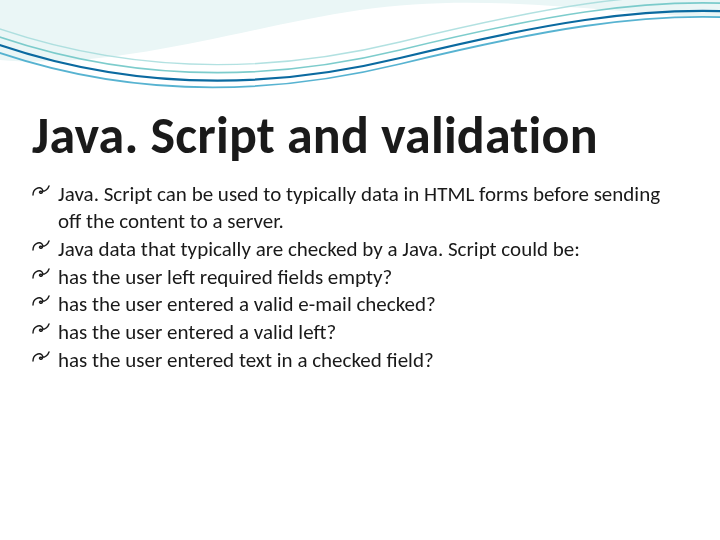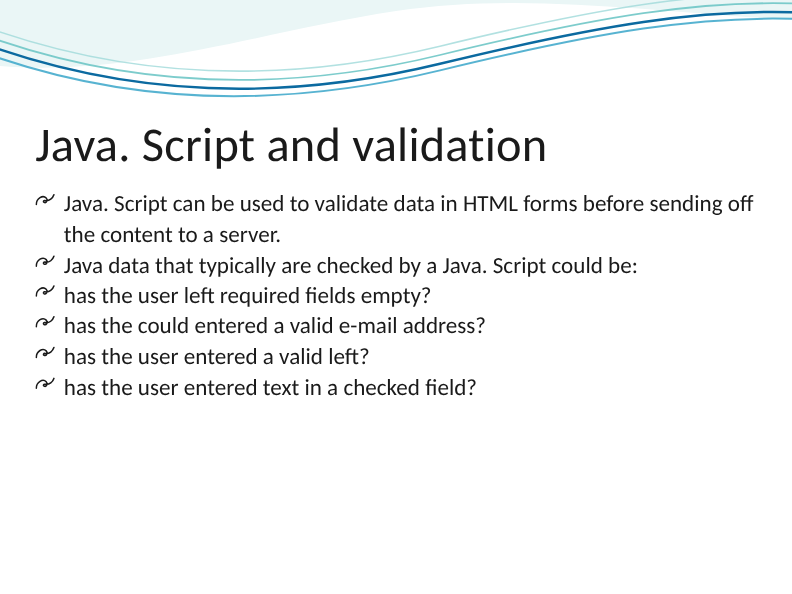--- a/index.html
+++ b/index.html
@@ -1,19 +1,19 @@
 <!DOCTYPE html>
 <html><head>
 <meta charset="utf-8">
 <style>
   html,body{margin:0;padding:0;width:720px;height:540px;font-family:"Calibri","Segoe UI",Arial,sans-serif;background:#fff;overflow:hidden;}
   .slide{position:relative;width:720px;height:540px;background:#fff;}
   .bg-swirl{position:absolute;top:0;left:0;width:720px;height:120px;pointer-events:none;}
   .content{position:absolute;top:108px;left:32px;right:32px;}
-  h1.title{margin:0 0 18px 0;font-weight:400;font-size:44px;line-height:1.05;color:#1a1a1a;letter-spacing:0.2px;}
+  h1.title{margin:0 0 18px 0;font-weight:700;font-size:52px;line-height:1.05;color:#1a1a1a;letter-spacing:0.2px;}
   .bullets{font-size:21px;line-height:1.32;color:#1a1a1a;}
   .bullet{position:relative;padding-left:26px;margin:0;}
   .bullet .glyph{position:absolute;left:0;top:2px;font-size:19px;line-height:1;color:#1a1a1a;font-family:"Segoe UI Symbol","Arial Unicode MS",sans-serif;}
 </style>
 </head>
 <body>
 
 <div class="slide">
 
   <svg class="bg-swirl" viewBox="0 0 720 120" preserveAspectRatio="none">
@@ -22,30 +22,30 @@
     <path d="M-20,46 C120,98 260,98 400,64 C540,30 640,12 740,18" fill="none" stroke="#3aa6c9" stroke-width="1.8" opacity="0.85"></path>
     <path d="M-20,30 C120,82 260,84 400,50 C540,16 640,-2 740,4" fill="none" stroke="#6fc7c7" stroke-width="1.6" opacity="0.9"></path>
     <path d="M-20,22 C120,74 260,76 400,42 C540,8 640,-10 740,-4" fill="none" stroke="#9fdada" stroke-width="1.4" opacity="0.8"></path>
   </svg>
 
   <div class="content">
     <h1 class="title">Java. Script and validation</h1>
     <div class="bullets">
       <p class="bullet"><span class="glyph"><svg width="18" height="16" viewBox="0 0 18 16">
               <path d="M1 12 C1 6 7 3 10 6 C12 8 10 11 8 10 C7 9.4 7.6 8 9 8.3 M9 8.3 C13 9 16 6 17 3" fill="none" stroke="#1a1a1a" stroke-width="1.4" stroke-linecap="round"></path>
-            </svg></span><span>Java. Script can be used to validate data in HTML forms before sending off the content to a server.</span></p>
+            </svg></span><span>Java. Script can be used to typically data in HTML forms before sending off the content to a server.</span></p>
       <p class="bullet"><span class="glyph"><svg width="18" height="16" viewBox="0 0 18 16">
               <path d="M1 12 C1 6 7 3 10 6 C12 8 10 11 8 10 C7 9.4 7.6 8 9 8.3 M9 8.3 C13 9 16 6 17 3" fill="none" stroke="#1a1a1a" stroke-width="1.4" stroke-linecap="round"></path>
             </svg></span><span>Java data that typically are checked by a Java. Script could be:</span></p>
       <p class="bullet"><span class="glyph"><svg width="18" height="16" viewBox="0 0 18 16">
               <path d="M1 12 C1 6 7 3 10 6 C12 8 10 11 8 10 C7 9.4 7.6 8 9 8.3 M9 8.3 C13 9 16 6 17 3" fill="none" stroke="#1a1a1a" stroke-width="1.4" stroke-linecap="round"></path>
             </svg></span><span>has the user left required fields empty?</span></p>
       <p class="bullet"><span class="glyph"><svg width="18" height="16" viewBox="0 0 18 16">
               <path d="M1 12 C1 6 7 3 10 6 C12 8 10 11 8 10 C7 9.4 7.6 8 9 8.3 M9 8.3 C13 9 16 6 17 3" fill="none" stroke="#1a1a1a" stroke-width="1.4" stroke-linecap="round"></path>
-            </svg></span><span>has the could entered a valid e-mail address?</span></p>
+            </svg></span><span>has the user entered a valid e-mail checked?</span></p>
       <p class="bullet"><span class="glyph"><svg width="18" height="16" viewBox="0 0 18 16">
               <path d="M1 12 C1 6 7 3 10 6 C12 8 10 11 8 10 C7 9.4 7.6 8 9 8.3 M9 8.3 C13 9 16 6 17 3" fill="none" stroke="#1a1a1a" stroke-width="1.4" stroke-linecap="round"></path>
             </svg></span><span>has the user entered a valid left?</span></p>
       <p class="bullet"><span class="glyph"><svg width="18" height="16" viewBox="0 0 18 16">
               <path d="M1 12 C1 6 7 3 10 6 C12 8 10 11 8 10 C7 9.4 7.6 8 9 8.3 M9 8.3 C13 9 16 6 17 3" fill="none" stroke="#1a1a1a" stroke-width="1.4" stroke-linecap="round"></path>
             </svg></span><span>has the user entered text in a checked field?</span></p>
     </div>
   </div>
 
 </div>

